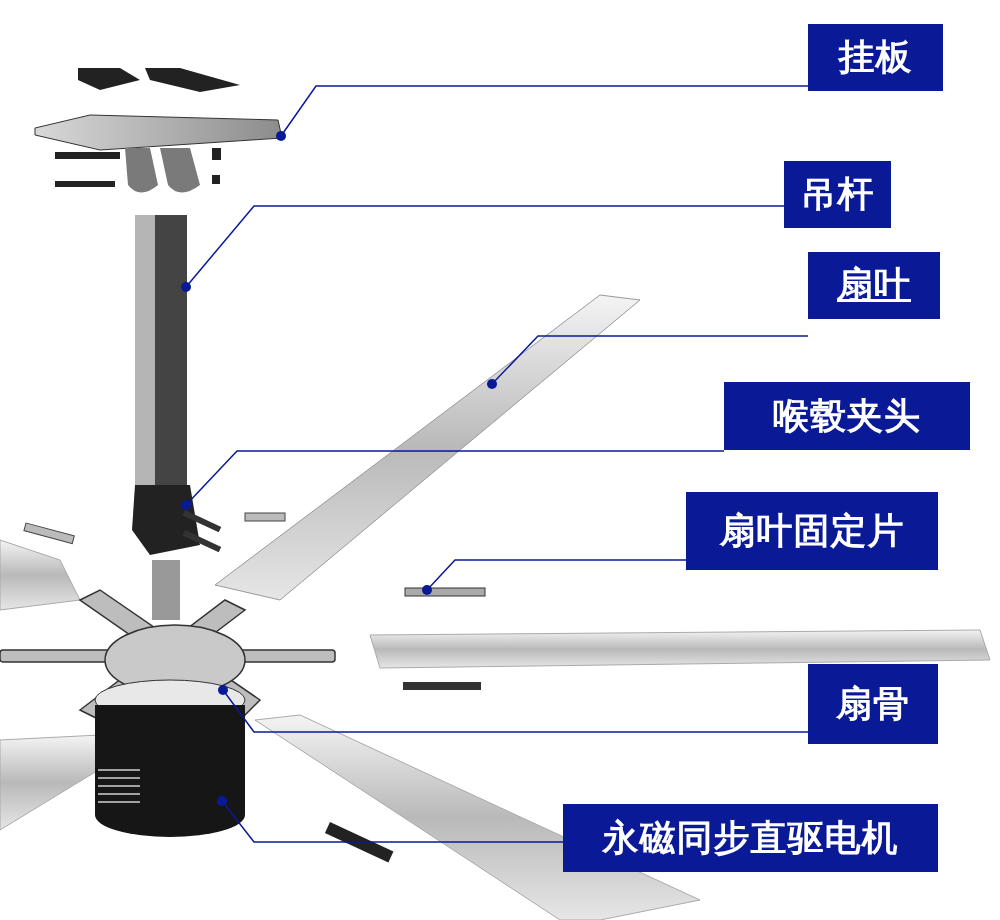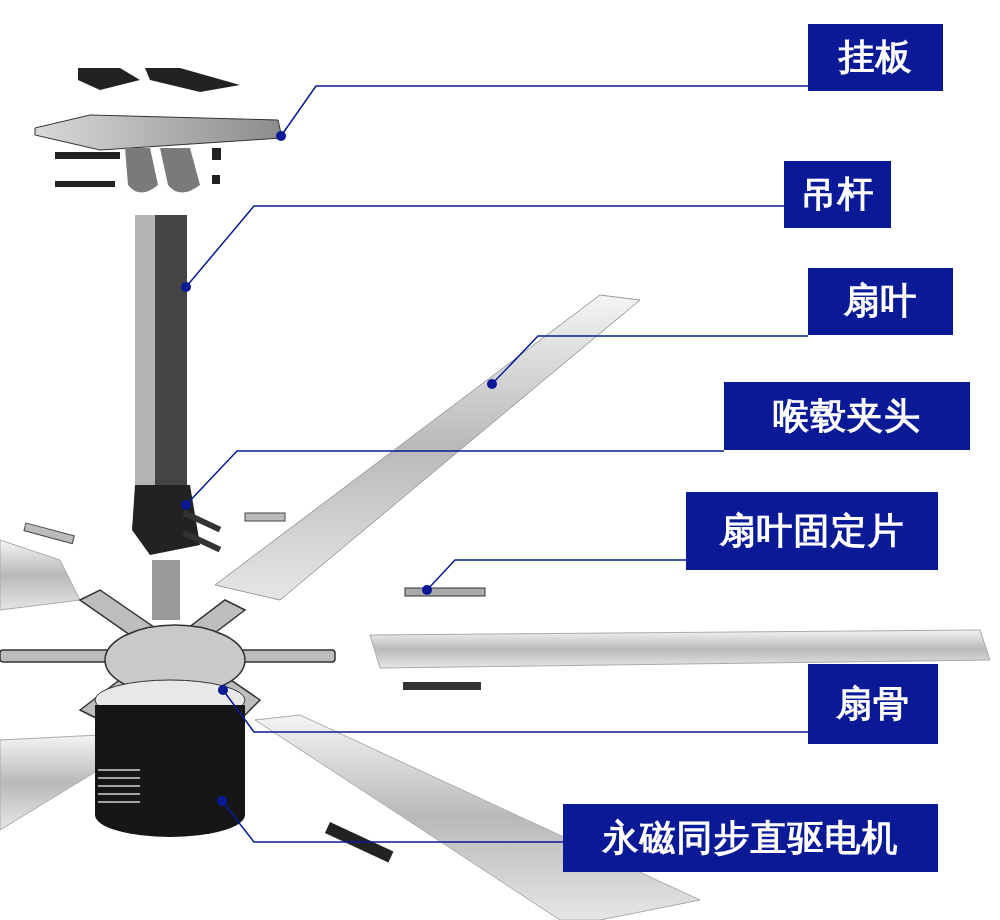--- a/index.html
+++ b/index.html
@@ -102,17 +102,17 @@
     <circle cx="492" cy="384" r="5"></circle>
     <circle cx="186" cy="505" r="5"></circle>
     <circle cx="427" cy="590" r="5"></circle>
     <circle cx="223" cy="690" r="5"></circle>
     <circle cx="222" cy="801" r="5"></circle>
   </g>
 </svg>
 
 <div class="label" style="left:808px;top:24px;width:135px;height:67px;">挂板</div>
 <div class="label" style="left:784px;top:138px;width:107px;height:67px;margin-top:23px;">吊杆</div>
-<div class="label" style="left:808px;top:268px;width:145px;height:67px;">扇叶</div>
+<div class="label" style="left:808px;top:252px;width:132px;height:67px;text-decoration:underline;">扇叶</div>
 <div class="label" style="left:724px;top:382px;width:246px;height:68px;">喉毂夹头</div>
 <div class="label" style="left:686px;top:492px;width:252px;height:78px;">扇叶固定片</div>
 <div class="label" style="left:808px;top:664px;width:130px;height:80px;">扇骨</div>
 <div class="label" style="left:563px;top:773px;width:375px;height:68px;margin-top:31px;">永磁同步直驱电机</div>
 
 </body></html>

